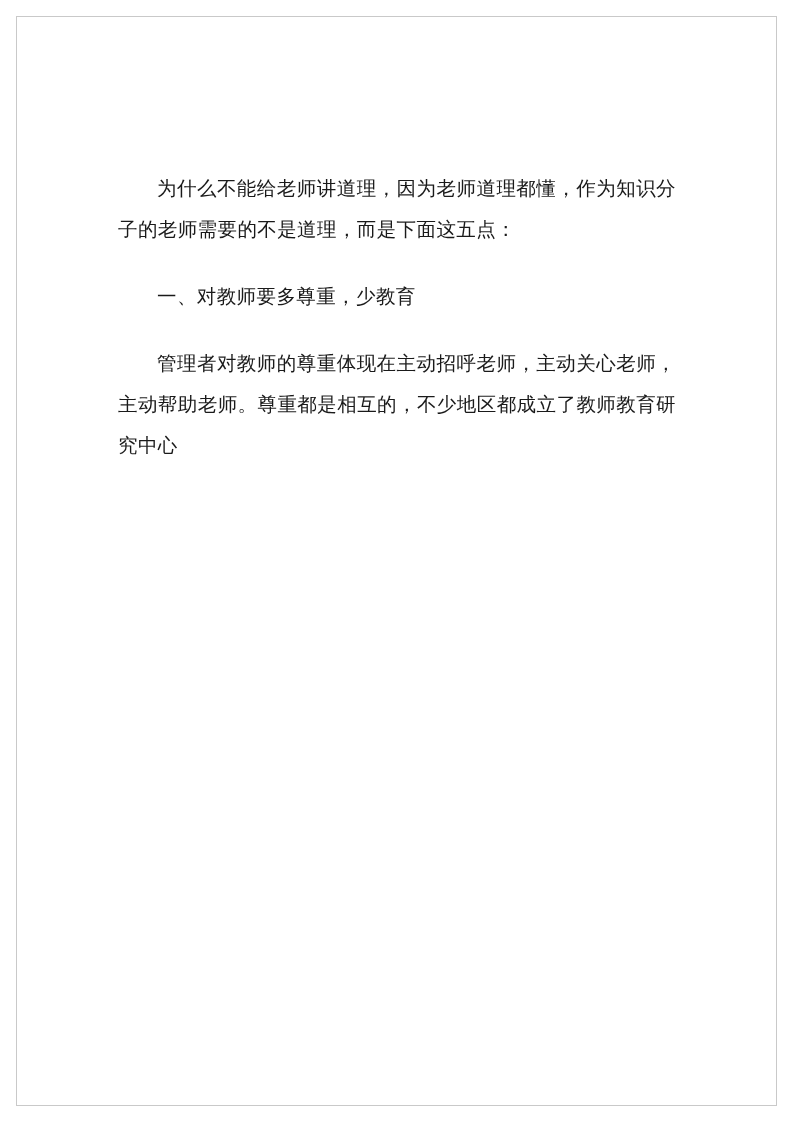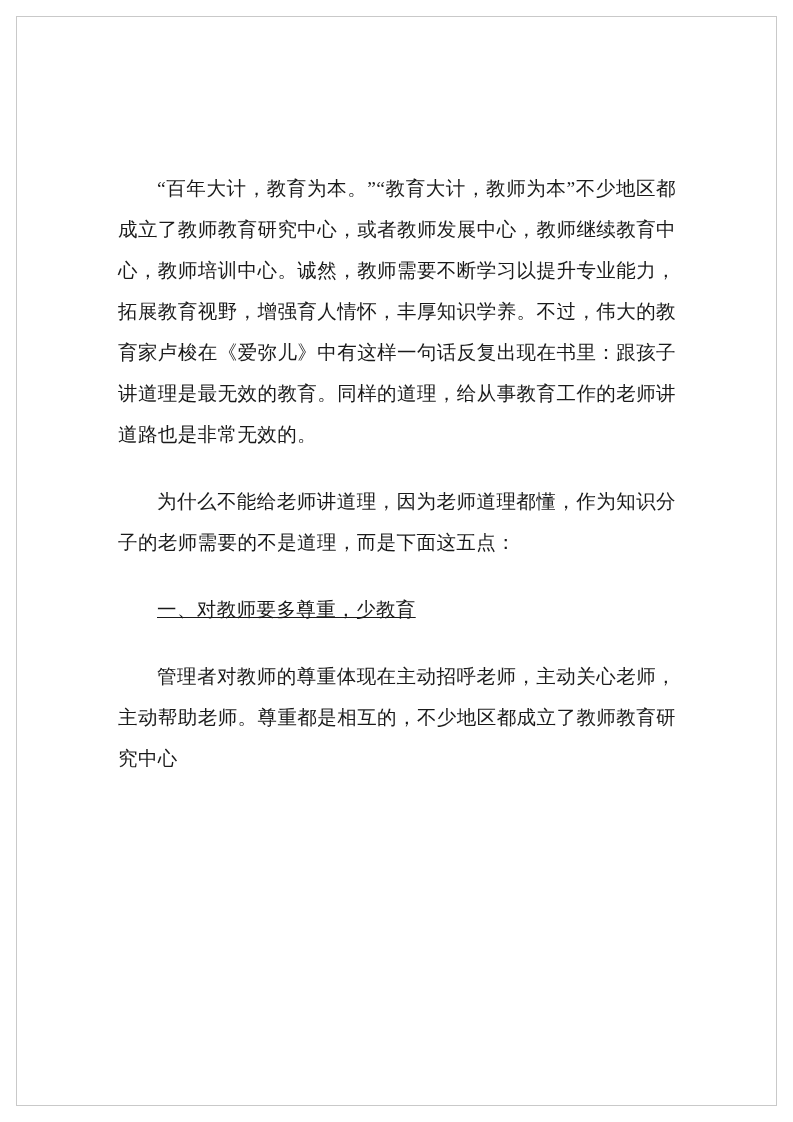--- a/index.html
+++ b/index.html
@@ -44,27 +44,25 @@
     text-justify: inter-ideograph;
     margin: 0 0 26px 0;
     text-indent: 2em;
     color: #1a1a1a;
   }
   .para:last-child {
     margin-bottom: 0;
   }
   .para.heading {
     margin-bottom: 26px;
-    text-decoration: underline;
   }
 </style>
 </head>
 <body>
 
 <div class="page">
   <div class="page-border"></div>
   <div class="content">
-    <p class="para">“百年大计，教育为本。”“教育大计，教师为本”不少地区都成立了教师教育研究中心，或者教师发展中心，教师继续教育中心，教师培训中心。诚然，教师需要不断学习以提升专业能力，拓展教育视野，增强育人情怀，丰厚知识学养。不过，伟大的教育家卢梭在《爱弥儿》中有这样一句话反复出现在书里：跟孩子讲道理是最无效的教育。同样的道理，给从事教育工作的老师讲道路也是非常无效的。</p>
     <p class="para">为什么不能给老师讲道理，因为老师道理都懂，作为知识分子的老师需要的不是道理，而是下面这五点：</p>
     <p class="para heading">一、对教师要多尊重，少教育</p>
     <p class="para">管理者对教师的尊重体现在主动招呼老师，主动关心老师，主动帮助老师。尊重都是相互的，不少地区都成立了教师教育研究中心</p>
   </div>
 </div>
 
 </body></html>

